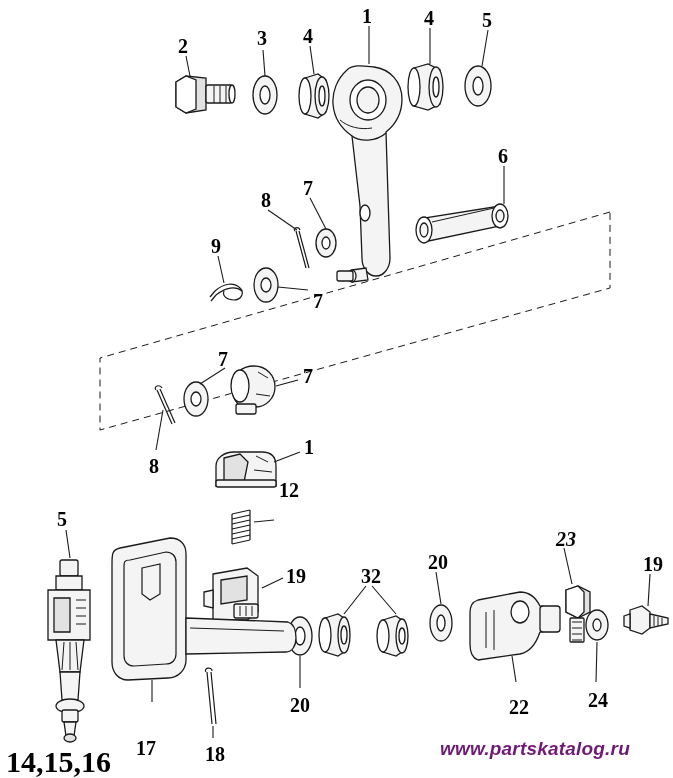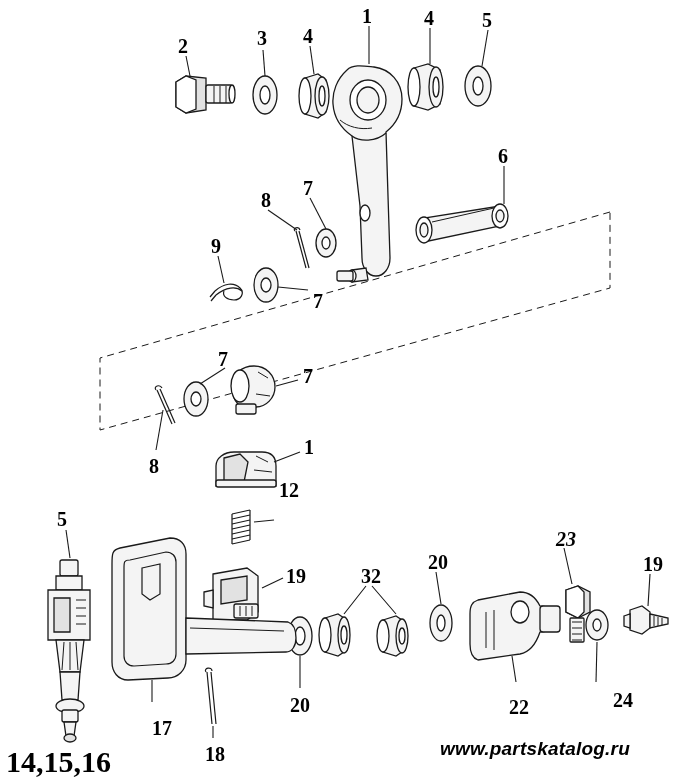--- a/index.html
+++ b/index.html
@@ -35,21 +35,21 @@
   }
   .callout.big {
     font-size: 30px;
   }
   .watermark {
     position: absolute;
     font-family: "Liberation Sans", sans-serif;
     font-weight: bold;
     font-style: italic;
     font-size: 19px;
-    color: #000000;
+    color: #701a75;
     white-space: nowrap;
     letter-spacing: 0.2px;
   }
 </style>
 </head>
 <body>
 
 <div id="page">
 
   <svg id="svg-layer" viewBox="0 0 673 778" xmlns="http://www.w3.org/2000/svg">
@@ -315,26 +315,26 @@
   <div class="callout" style="left:313px; top:291px;">7</div>
   <div class="callout" style="left:218px; top:349px;">7</div>
   <div class="callout" style="left:261px; top:190px;">8</div>
   <div class="callout" style="left:149px; top:456px;">8</div>
   <div class="callout" style="left:211px; top:236px;">9</div>
   <div class="callout" style="left:303px; top:366px;">7</div>
   <div class="callout" style="left:304px; top:437px;">1</div>
   <div class="callout" style="left:279px; top:480px;">12</div>
   <div class="callout" style="left:57px;  top:509px;">5</div>
   <div class="callout big" style="left:6px; top:747px;">14,15,16</div>
-  <div class="callout" style="left:136px; top:718px;margin-left:16px;">17</div>
+  <div class="callout" style="left:136px; top:738px;">17</div>
   <div class="callout" style="left:205px; top:744px;text-align:center;">18</div>
   <div class="callout" style="left:286px; top:566px;text-align:right;">19</div>
   <div class="callout" style="left:428px; top:552px;">20</div>
   <div class="callout" style="left:290px; top:695px;">20</div>
   <div class="callout" style="left:361px; top:566px;">32</div>
   <div class="callout" style="left:509px; top:690px;margin-top:7px;">22</div>
   <div class="callout" style="left:556px; top:529px;font-style:italic;">23</div>
-  <div class="callout" style="left:613px; top:690px;font-family:Liberation Serif, serif;">24</div>
+  <div class="callout" style="left:588px; top:690px;font-family:Liberation Serif, serif;">24</div>
   <div class="callout" style="left:643px; top:554px;">19</div>
 
   <div class="watermark" style="left:440px; top:738px;">www.partskatalog.ru</div>
 
 </div>
 
 </body></html>

